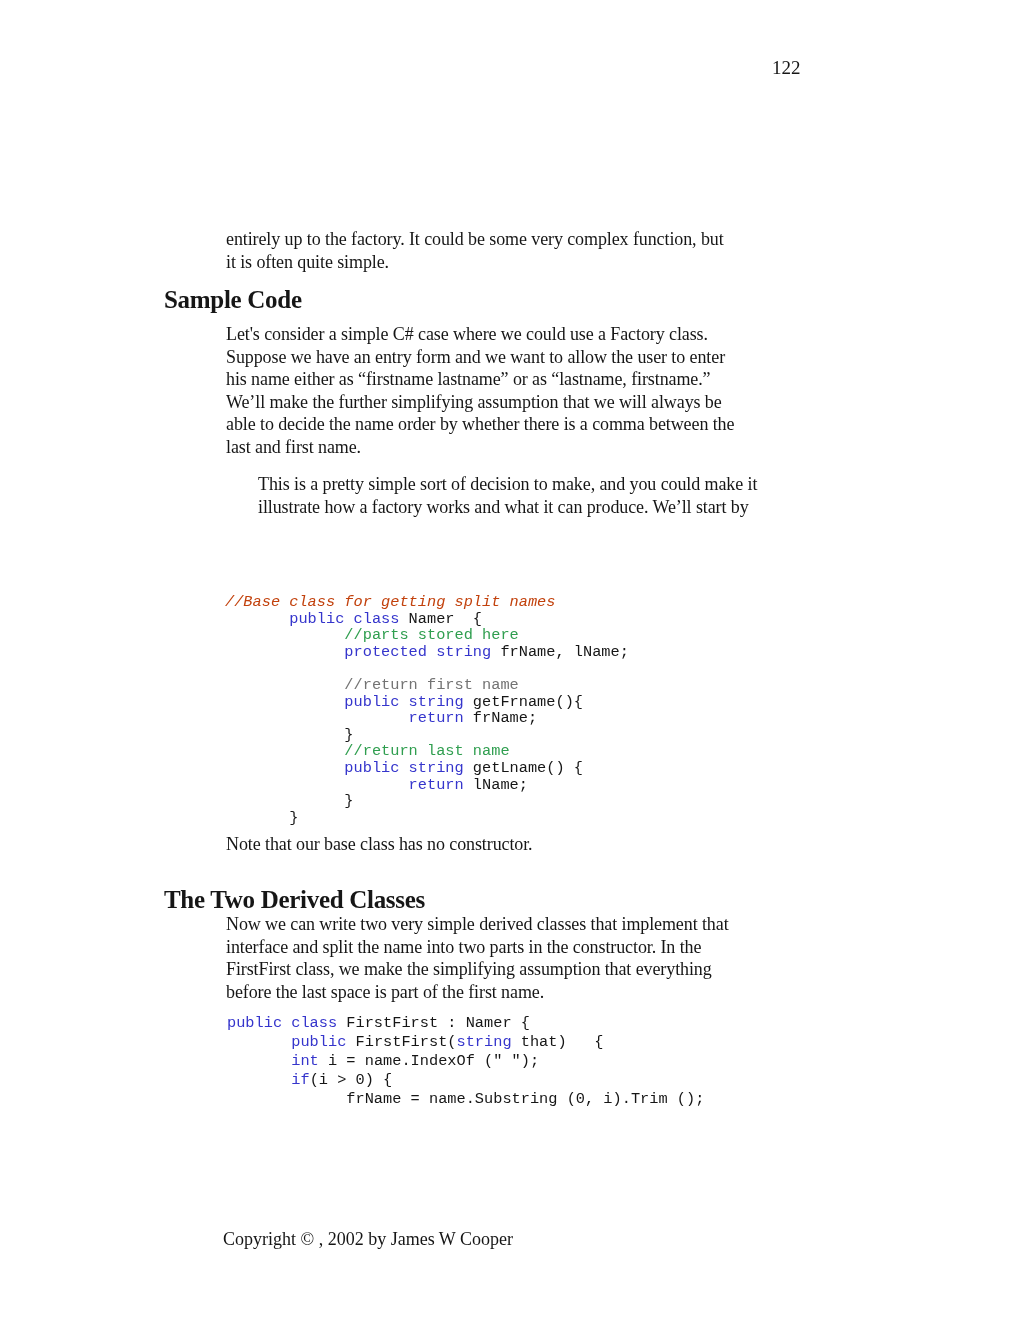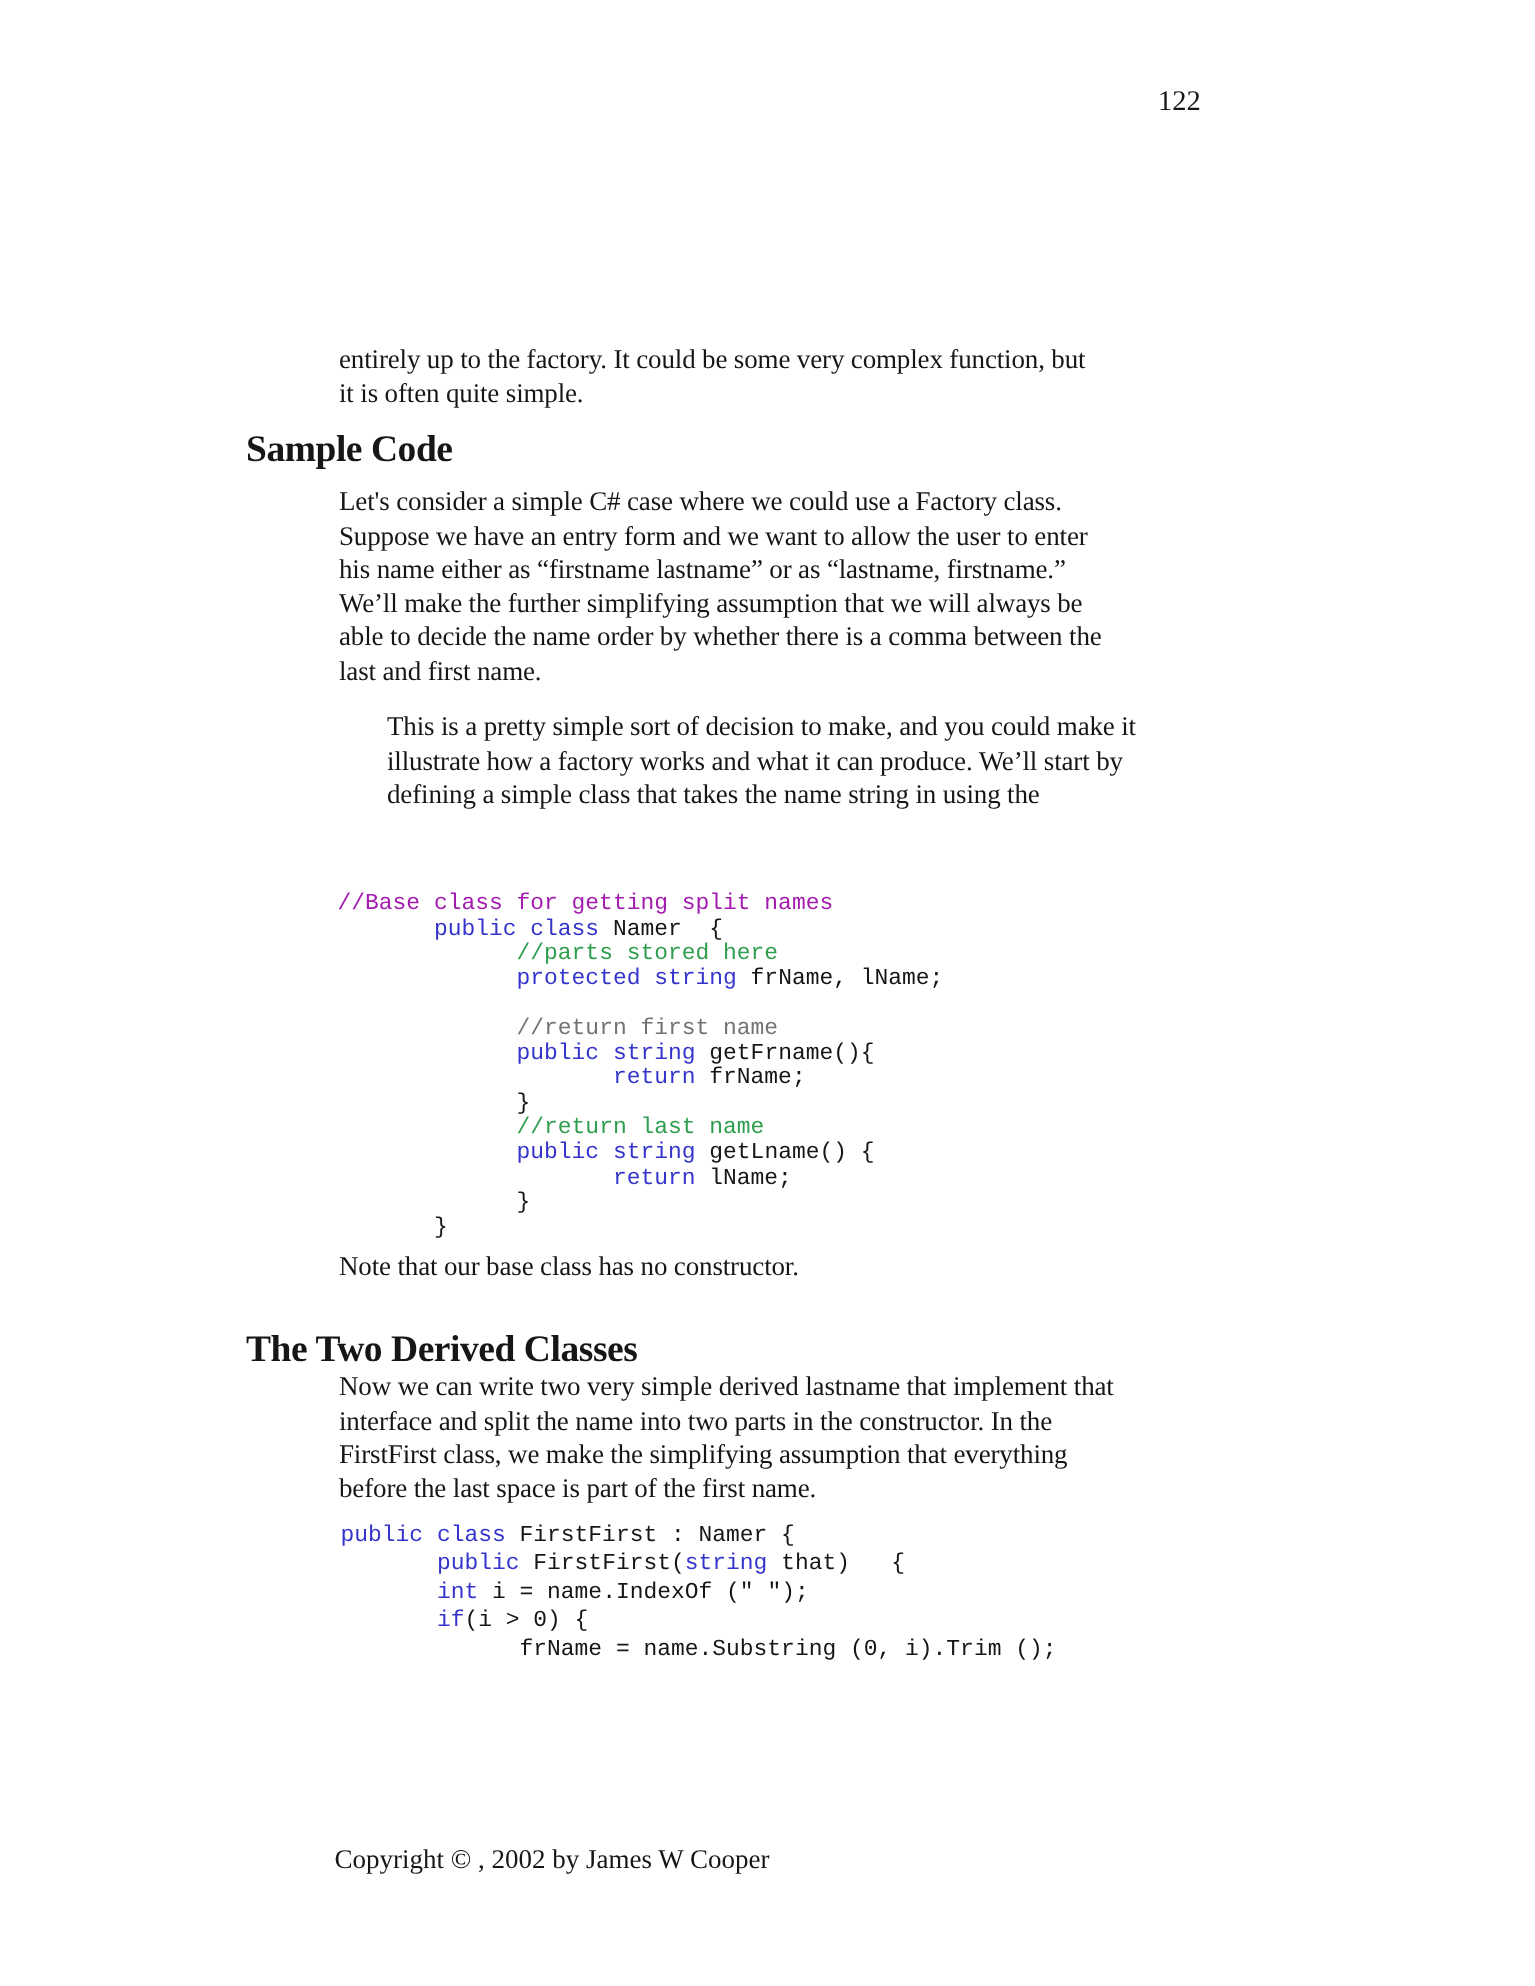--- a/index.html
+++ b/index.html
@@ -67,25 +67,24 @@
       <div class="line"><span>Suppose we have an entry form and we want to allow the user to enter</span></div>
       <div class="line"><span>his name either as “firstname lastname” or as “lastname, firstname.”</span></div>
       <div class="line"><span>We’ll make the further simplifying assumption that we will always be</span></div>
       <div class="line"><span>able to decide the name order by whether there is a comma between the</span></div>
       <div class="line"><span>last and first name.</span></div>
     </div>
 
   <div class="abs para" id="para3">
       <div class="line"><span>This is a pretty simple sort of decision to make, and you could make it</span></div>
       <div class="line"><span>illustrate how a factory works and what it can produce. We’ll start by</span></div>
-      <div class="line"><span>defining a simple class that takes the name string in using the</span></div>
     </div>
 
   <div class="abs codeblock" id="code1">
-      <div class="line"><span style="color: #a21caf;">//Base class for getting split names</span></div>
+      <div class="line"><span style="color: #c2410c; font-style: italic;">//Base class for getting split names</span></div>
       <div class="line"><span>       </span><span style="color: rgb(53, 53, 204);">public class</span><span> Namer  {</span></div>
       <div class="line"><span>             </span><span style="color: rgb(47, 158, 79);">//parts stored here</span></div>
       <div class="line"><span>             </span><span style="color: rgb(53, 53, 204);">protected string</span><span> frName, lName;</span></div>
       <div class="line"><span> </span></div>
       <div class="line"><span>             </span><span style="color: #737373;">//return first name</span></div>
       <div class="line"><span>             </span><span style="color: rgb(53, 53, 204);">public string</span><span> getFrname(){</span></div>
       <div class="line"><span>                    </span><span style="color: rgb(53, 53, 204);">return</span><span> frName;</span></div>
       <div class="line"><span>             }</span></div>
       <div class="line"><span>             </span><span style="color: rgb(47, 158, 79);">//return last name</span></div>
       <div class="line"><span>             </span><span style="color: rgb(53, 53, 204);">public string</span><span> getLname() {</span></div>
@@ -94,21 +93,21 @@
       <div class="line"><span>       }</span></div>
     </div>
 
   <div class="abs para" id="paraNote">
       <div class="line"><span>Note that our base class has no constructor.</span></div>
     </div>
 
   <div class="abs heading" id="heading2">The Two Derived Classes</div>
 
   <div class="abs para" id="para4">
-      <div class="line"><span>Now we can write two very simple derived lastname that implement that</span></div>
+      <div class="line"><span>Now we can write two very simple derived classes that implement that</span></div>
       <div class="line"><span>interface and split the name into two parts in the constructor. In the</span></div>
       <div class="line"><span>FirstFirst class, we make the simplifying assumption that everything</span></div>
       <div class="line"><span>before the last space is part of the first name.</span></div>
     </div>
 
   <div class="abs codeblock" id="code2">
       <div class="line"><span style="color: rgb(53, 53, 204);">public class</span><span> FirstFirst : Namer {</span></div>
       <div class="line"><span>       </span><span style="color: rgb(53, 53, 204);">public</span><span> FirstFirst(</span><span style="color: rgb(53, 53, 204);">string</span><span> that)   {</span></div>
       <div class="line"><span>       </span><span style="color: rgb(53, 53, 204);">int</span><span> i = name.IndexOf (" ");</span></div>
       <div class="line"><span>       </span><span style="color: rgb(53, 53, 204);">if</span><span>(i &gt; 0) {</span></div>

